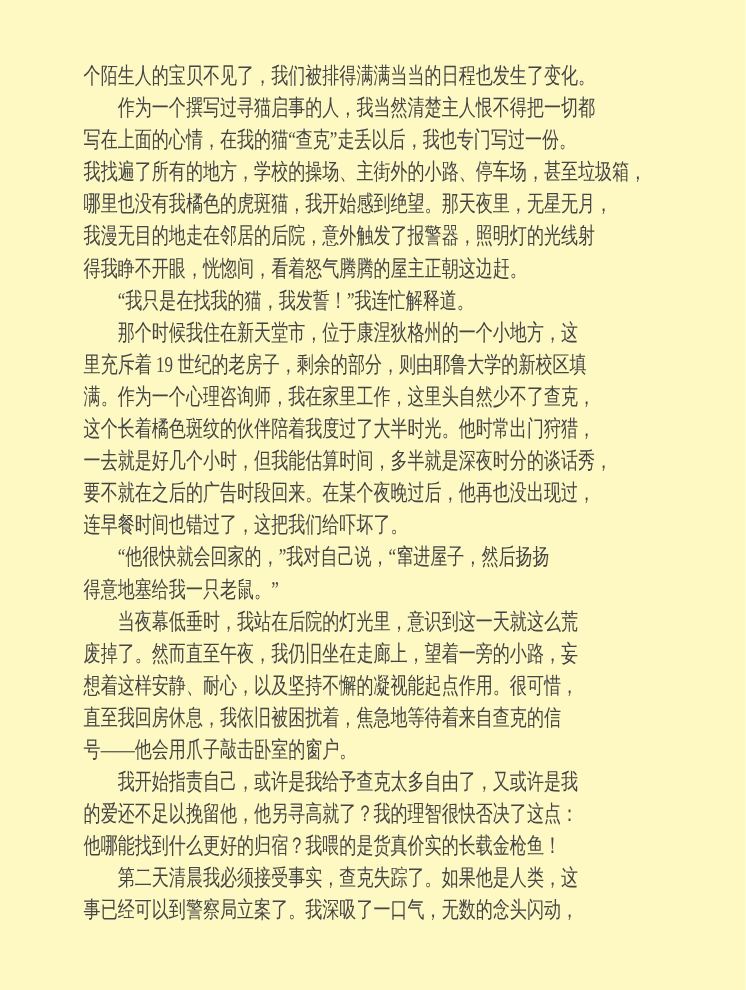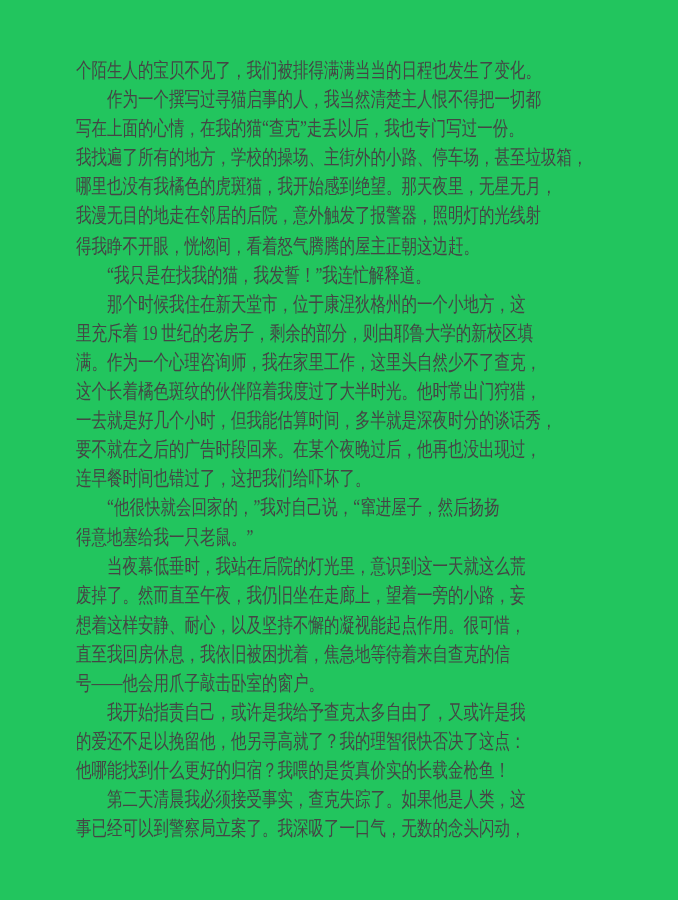--- a/index.html
+++ b/index.html
@@ -10,21 +10,21 @@
   body {
     width: 678px;
     height: 900px;
     position: relative;
     overflow: hidden;
     font-family: "Liberation Serif", "DejaVu Serif", serif;
   }
   .doc-page {
     position: absolute;
     inset: 0;
-    background: #22c55e;
+    background: #fef9c3;
   }
   .text-block {
     position: absolute;
     left: 76px;
     top: 56px;
     width: 545px;
     font-size: 15.5px;
     line-height: 22.1px;
     color: #454545;
     transform: scaleY(1.32);

